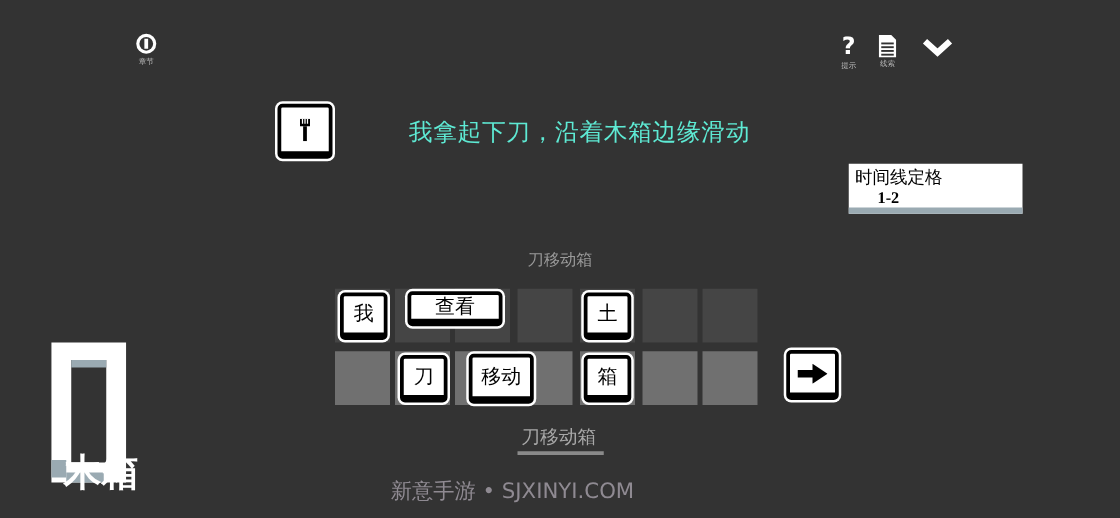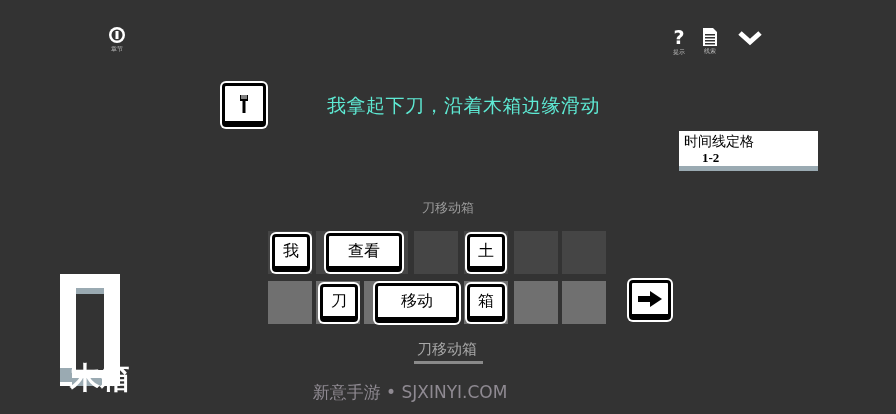--- a/index.html
+++ b/index.html
@@ -88,48 +88,48 @@
 <div class="cell bot" style="left:316px;top:281px;"></div>
 <div class="cell bot" style="left:364px;top:281px;"></div>
 <div class="cell bot" style="left:414px;top:281px;"></div>
 <div class="cell bot" style="left:464px;top:281px;"></div>
 <div class="cell bot" style="left:514px;top:281px;"></div>
 <div class="cell bot" style="left:562px;top:281px;"></div>
 
 <div class="chip" style="left:272px;top:234px;width:38px;height:38px;">
   <span>我</span>
 </div>
-<div class="chip" style="left:326px;top:233px;width:76px;height:39px;justify-content:center;">
+<div class="chip" style="left:326px;top:233px;width:76px;height:28px;justify-content:center;">
   <span>查看</span>
 </div>
 <div class="chip" style="left:467px;top:234px;width:38px;height:38px;">
   <span>土</span>
 </div>
 
 <div class="chip" style="left:320px;top:284px;width:38px;height:38px;">
   <span>刀</span>
 </div>
-<div class="chip" style="left:375px;top:283px;width:84px;height:40px;">
+<div class="chip" style="left:375px;top:283px;width:52px;height:40px;">
   <span>移动</span>
 </div>
 <div class="chip" style="left:467px;top:284px;width:38px;height:38px;">
   <span>箱</span>
 </div>
 
 <div class="chip" style="left:629px;top:280px;width:42px;height:40px;">
   <svg width="24" height="16" viewBox="0 0 24 16">
     <rect x="0" y="5" width="14" height="6" fill="#000"></rect>
     <path d="M12 0 L24 8 L12 16 Z" fill="#000"></path>
   </svg>
 </div>
 
 <div class="sentence-bot">刀移动箱</div>
 <div class="underline"></div>
 
-<div class="abs" style="left:28px;top:272px;width:112px;height:125px;padding-left:32px;">
+<div class="abs" style="left:9px;top:272px;width:112px;height:125px;padding-left:32px;">
   <svg width="60" height="116" viewBox="0 0 60 116">
     <rect x="0" y="2" width="60" height="112" fill="#fff"></rect>
     <rect x="16" y="16" width="28" height="82" fill="#333"></rect>
     <rect x="16" y="16" width="28" height="6" fill="#9aaab2"></rect>
     <rect x="0" y="96" width="12" height="14" fill="#9aaab2"></rect>
     <rect x="12" y="106" width="30" height="8" fill="#9aaab2"></rect>
   </svg>
   <span style="position:absolute;left:42px;top:86px;font-size:30px;font-weight:bold;color:#fff;">木箱</span>
 </div>
 

